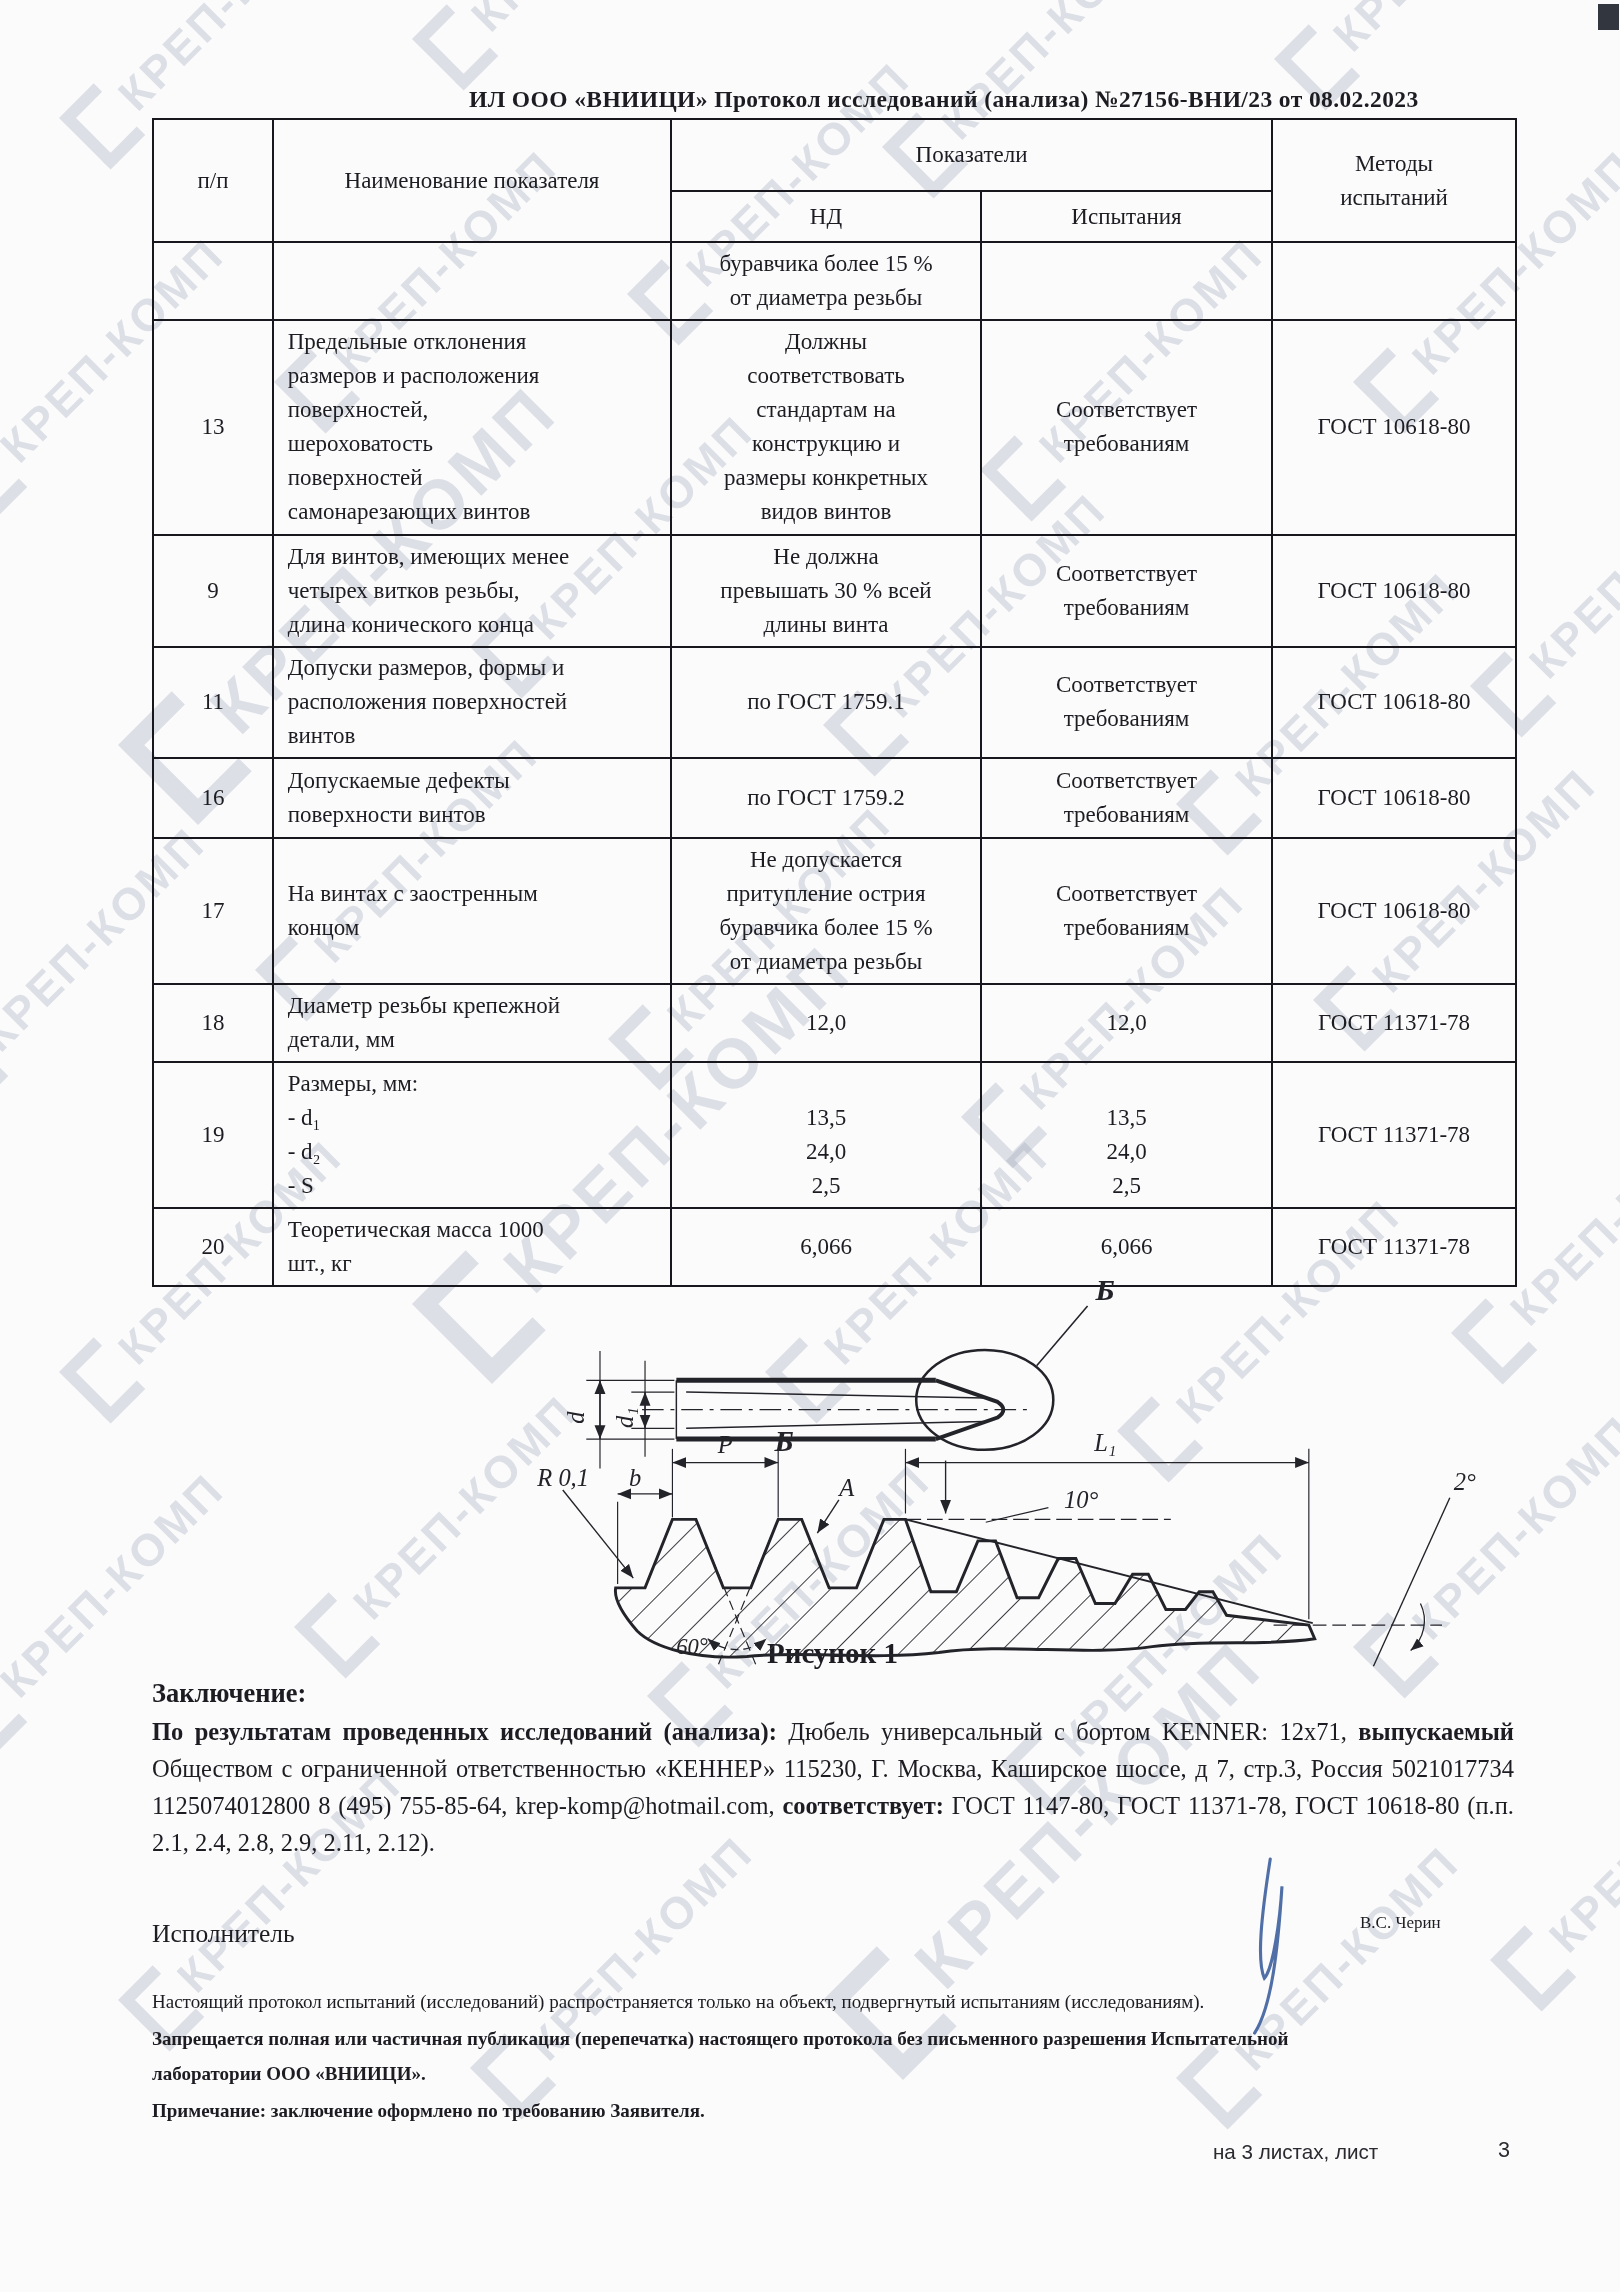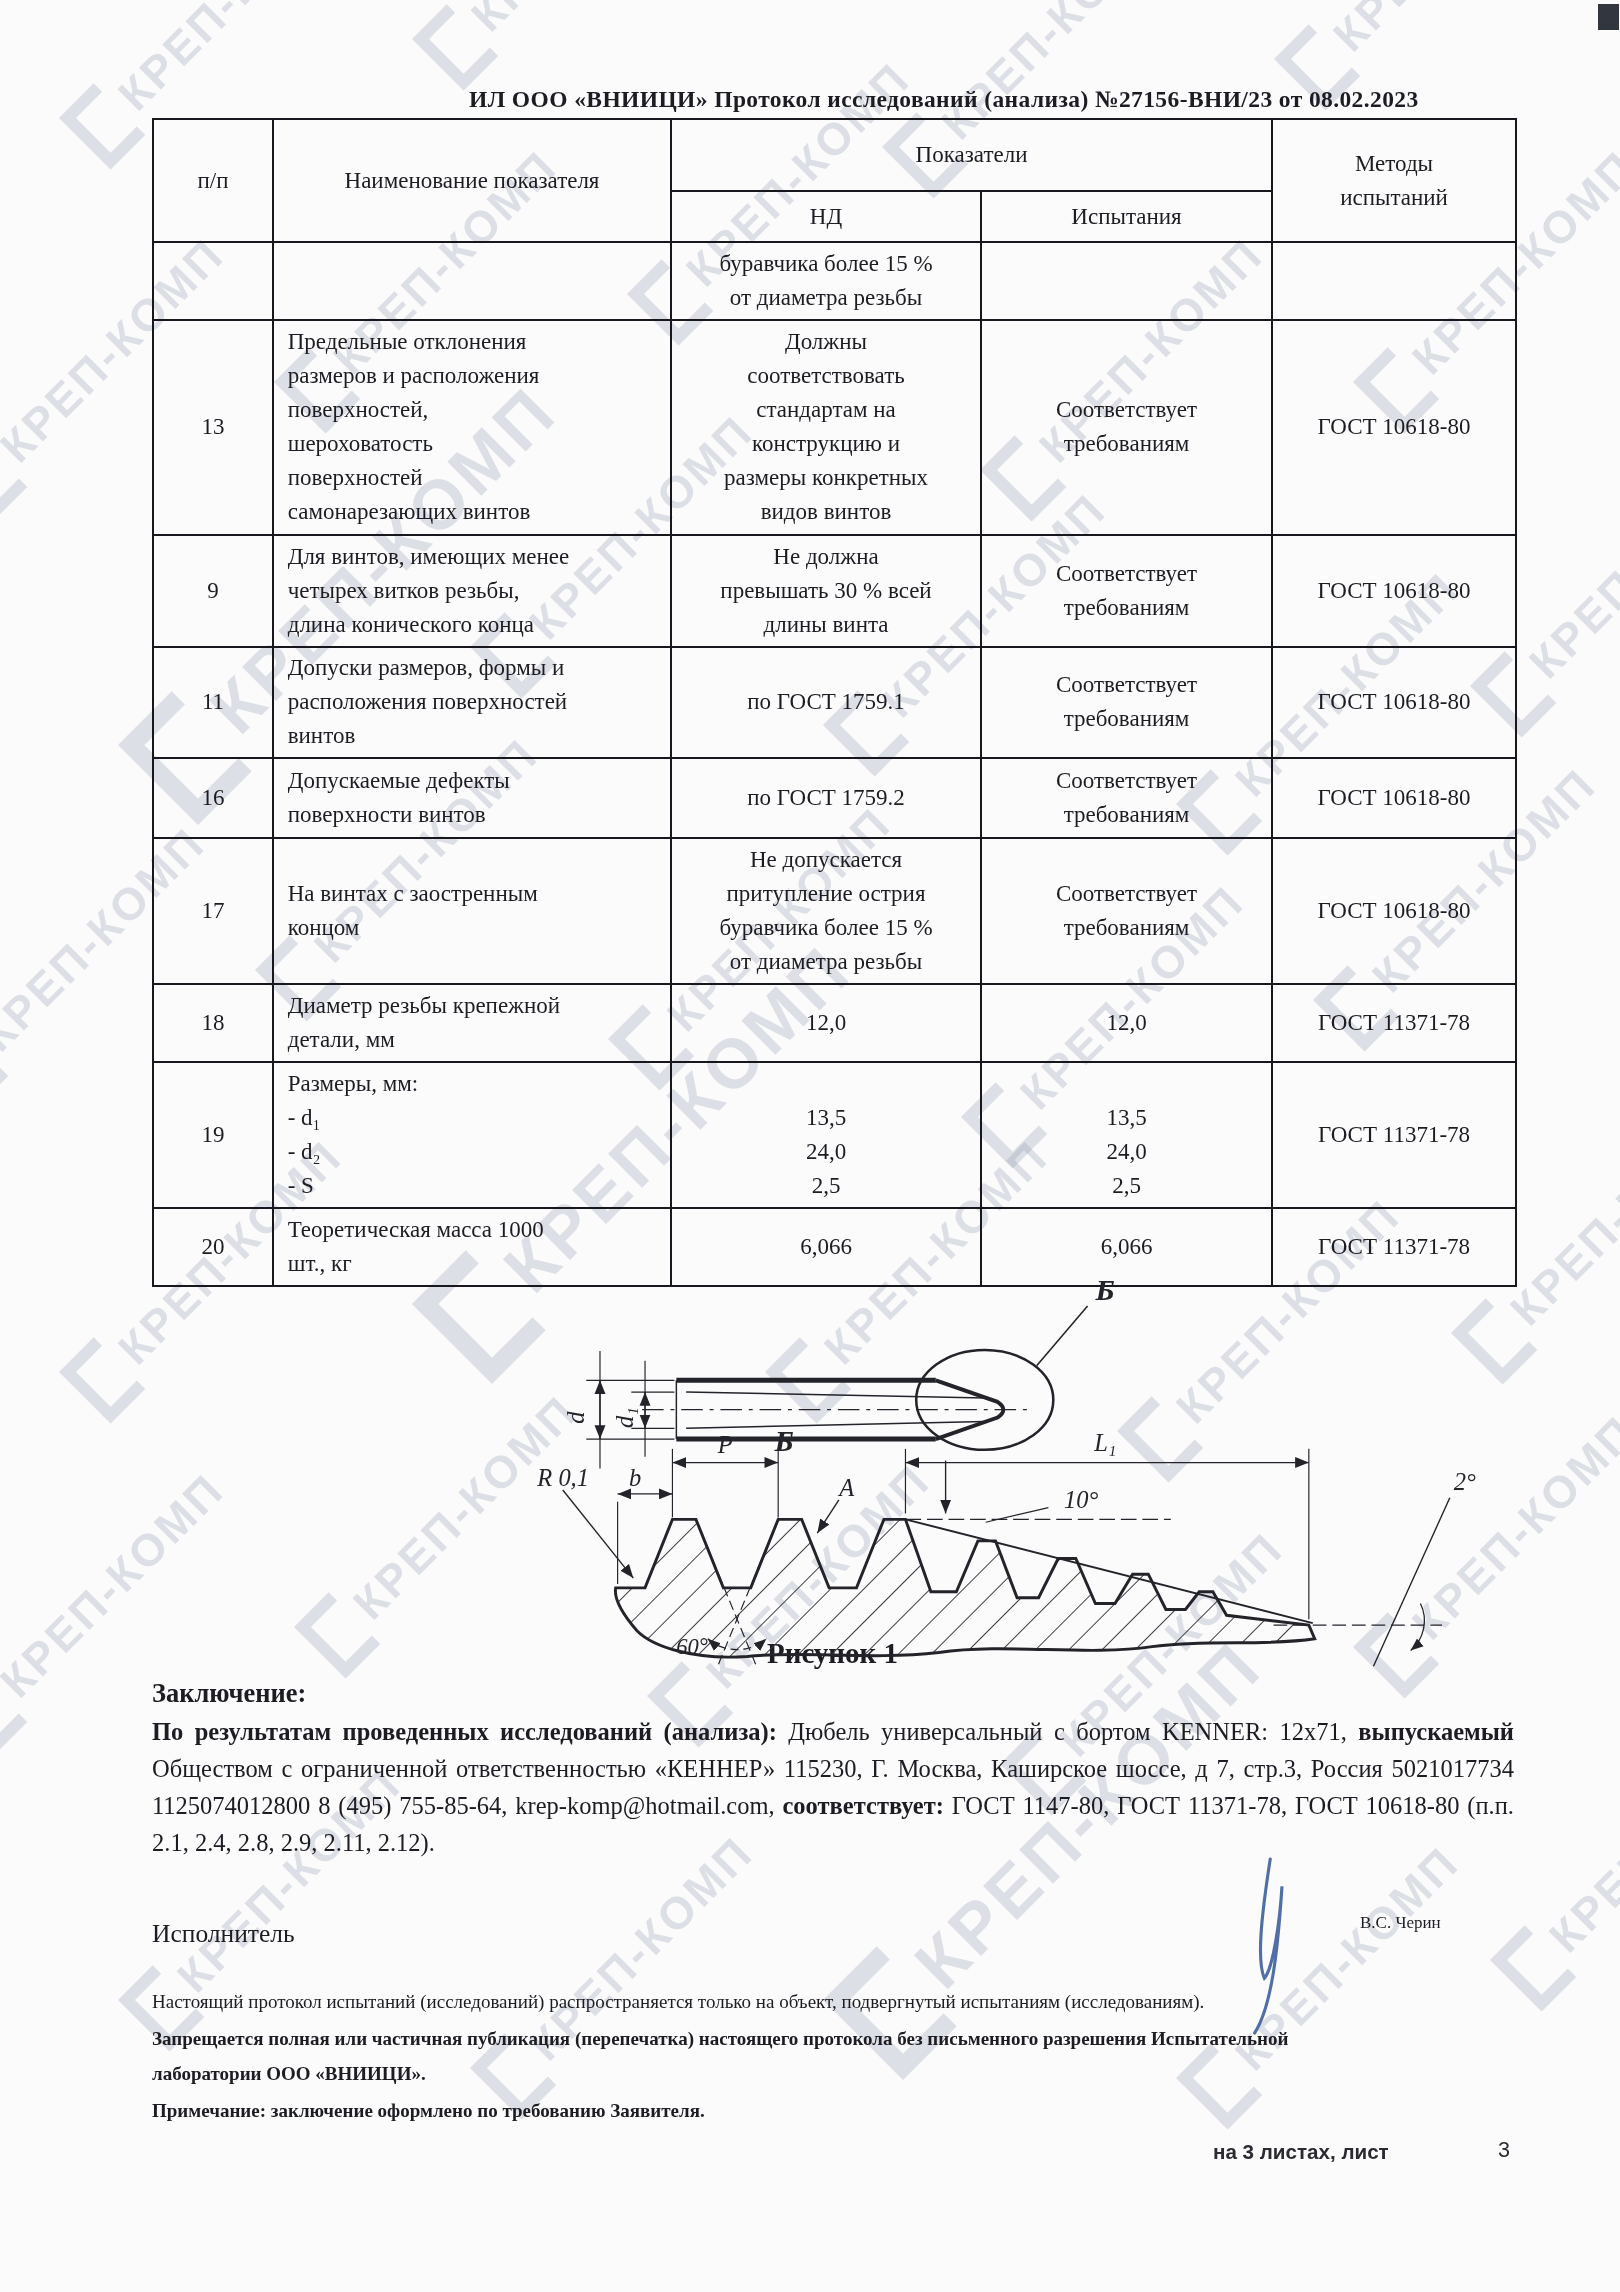--- a/index.html
+++ b/index.html
@@ -67,21 +67,21 @@
   #signature-svg{position:absolute;left:1237px;top:1851px;}
   
   .smallprint{left:152px;width:1372px;font-size:19px;line-height:23.5px;}
   #fineprint-1{top:1990px;}
   #fineprint-2{top:2027px;font-weight:600;}
   #fineprint-3{top:2062px;font-weight:600;}
   #fineprint-note{top:2099px;font-weight:600;}
   
   #sheet-info{
     left:1213px;top:2140px;font-size:20.6px;
-    font-family:"Liberation Sans","DejaVu Sans",sans-serif;color:#2a2a30;font-weight:bold;
+    font-family:"Liberation Sans","DejaVu Sans",sans-serif;color:#2a2a30;
   }
   #sheet-number{
     left:1498px;top:2137px;font-size:21.6px;
     font-family:"Liberation Sans","DejaVu Sans",sans-serif;color:#2a2a30;
   }
   
   #corner-artifact{left:1598px;top:3.9px;width:20.6px;height:26.5px;background:#32373f;}
 </style>
 </head>
 <body>

